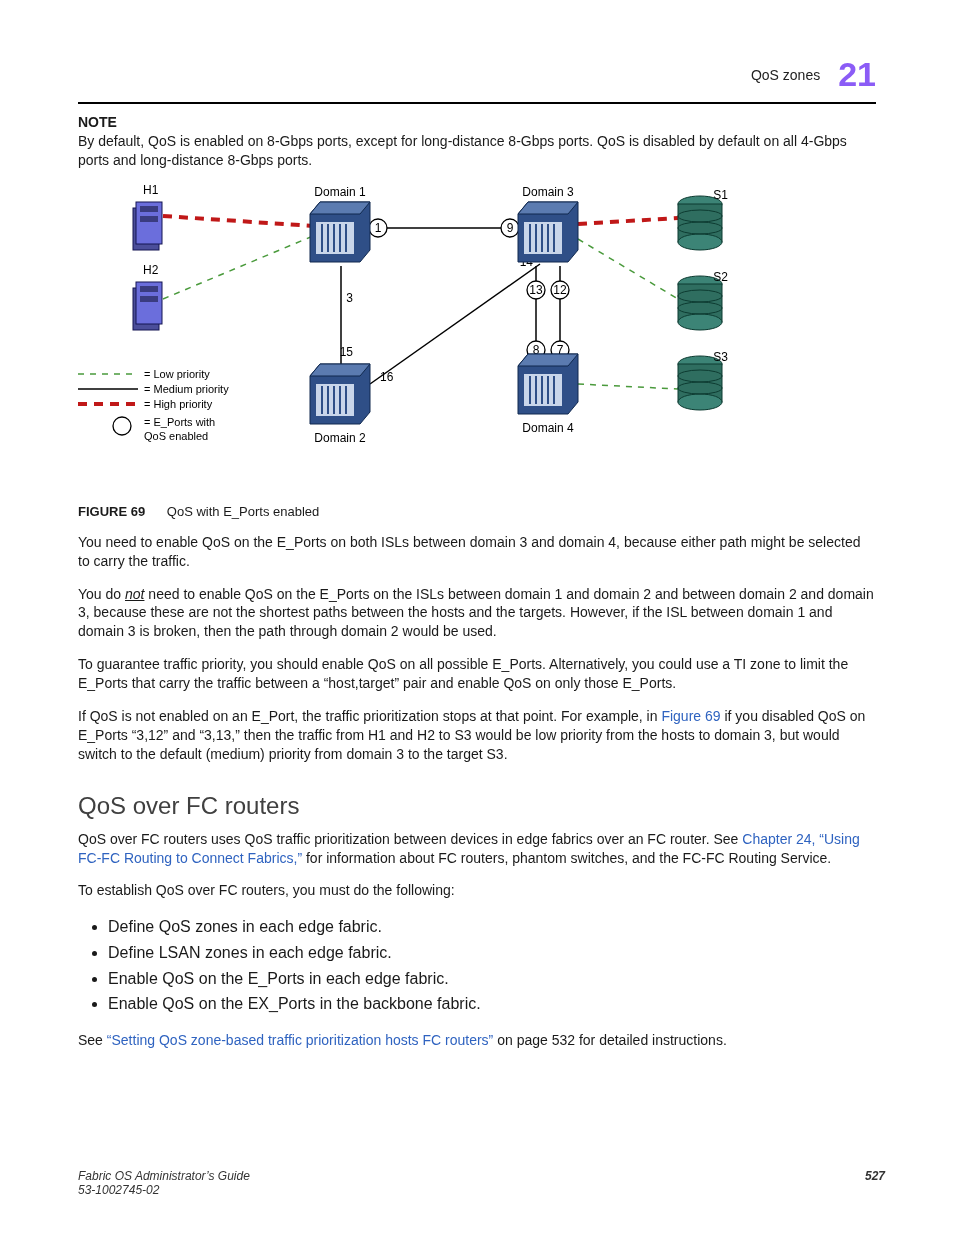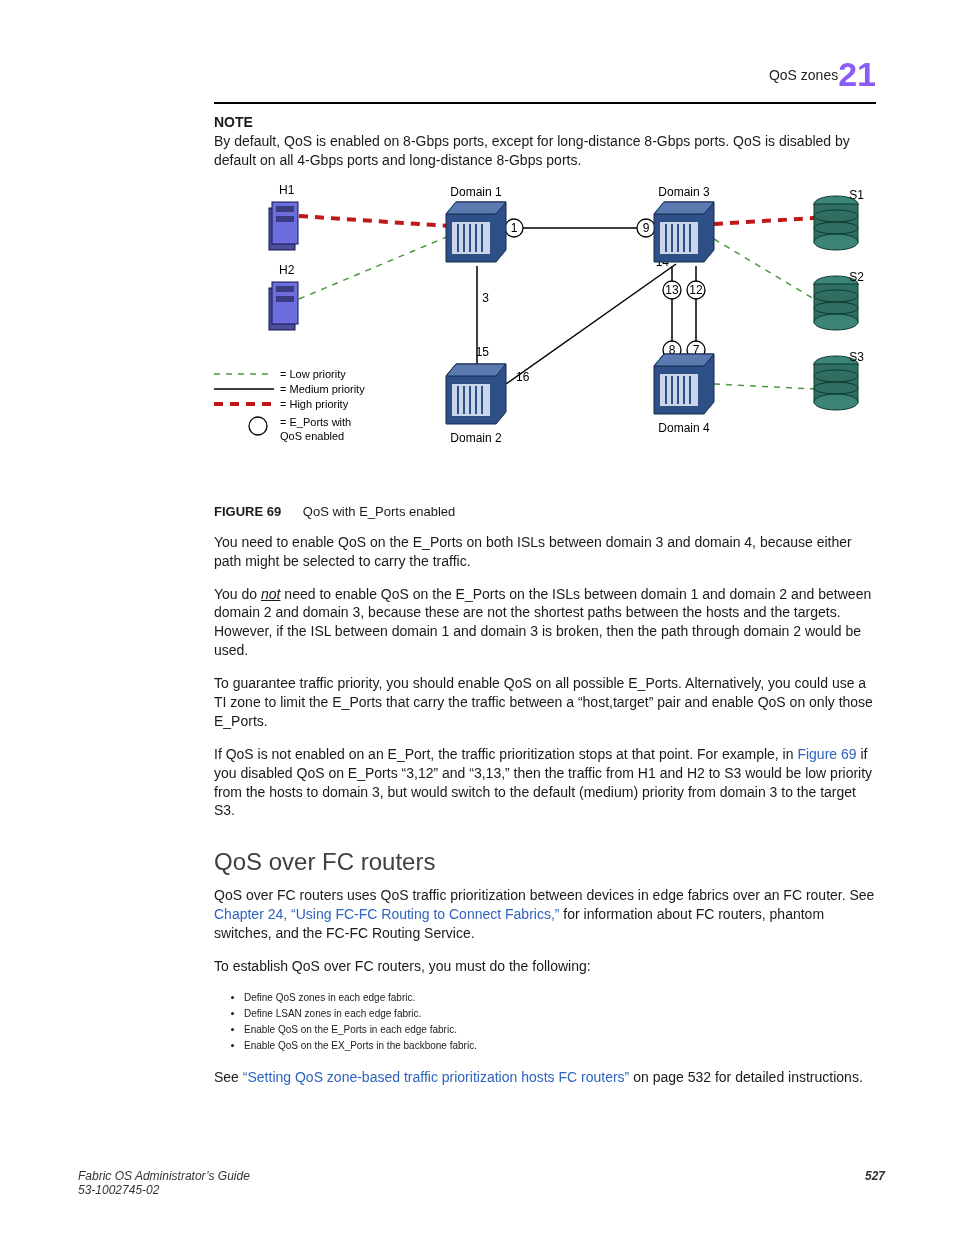--- a/index.html
+++ b/index.html
@@ -16,33 +16,33 @@
   .page {
     padding: 55px 78px 40px 78px;
     box-sizing: border-box;
   }
   .running-header {
     text-align: right;
     margin-bottom: 8px;
     display: flex;
     justify-content: flex-end;
     align-items: center;
+    gap: 18px;
   }
   .rh-text {
     font-size: 14px;
     color: #222;
   }
   .rh-num {
     font-size: 34px;
     font-weight: bold;
     color: #8b5cf6;
     font-family: Arial, Helvetica, sans-serif;
   }
   .content-wrap {
-    margin-left: 136px; 
   }
   hr.rule {
     border: none;
     border-top: 2px solid #000;
     margin: 0 0 10px 0;
   }
   .note-head {
     font-weight: bold;
     font-size: 14px;
     margin-bottom: 2px;
@@ -68,21 +68,21 @@
     font-weight: normal;
     margin: 28px 0 10px 0;
     font-family: Arial, Helvetica, sans-serif;
     color: #404040;
   }
   ul.bul {
     margin: 0 0 14px 0;
     padding-left: 30px;
   }
   ul.bul li {
-    font-size: 10px;
+    font-size: 16px;
     line-height: 1.6;
   }
   .footer {
     position: absolute;
     left: 78px;
     right: 69px;
     bottom: 38px;
     display: flex;
     justify-content: space-between;
     font-style: italic;

